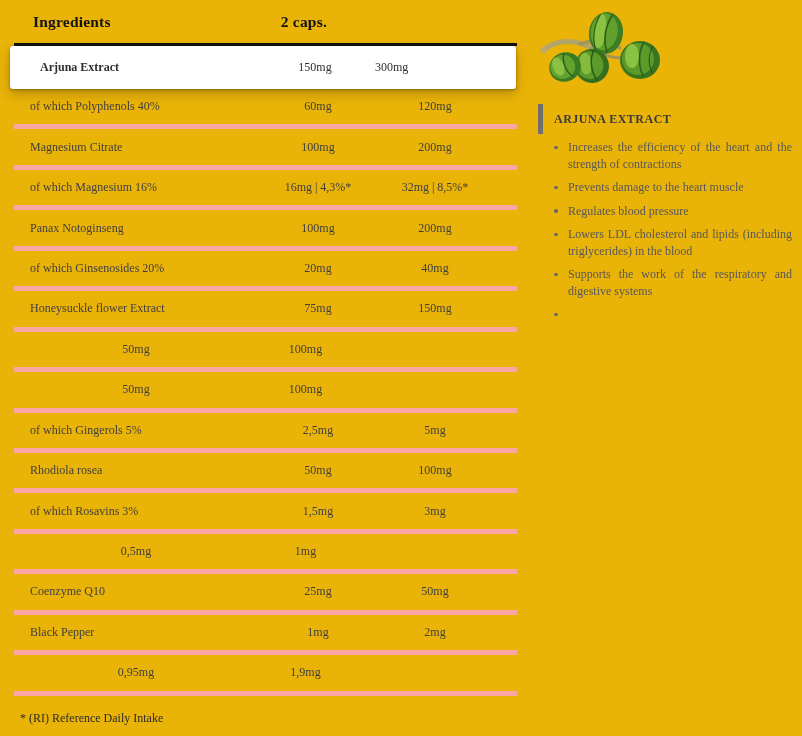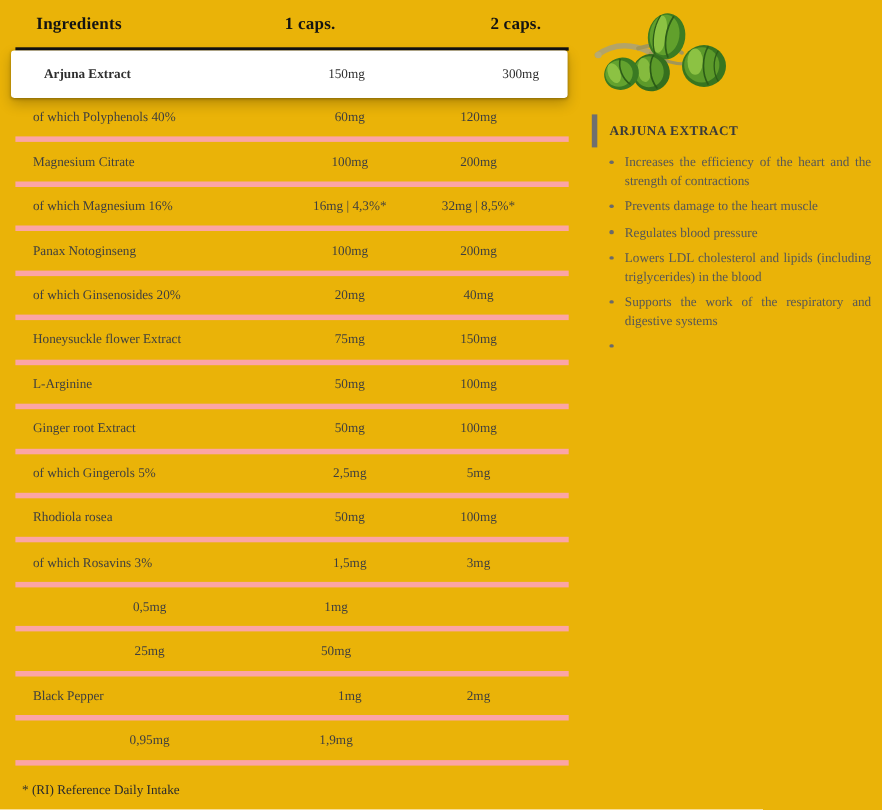--- a/index.html
+++ b/index.html
@@ -15,21 +15,21 @@
   .thead .h-c1{text-align:center}
   .thead .h-c2{text-align:right;padding-right:25px}
 
   .card{position:relative;left:-4px;width:506px;height:43px;box-sizing:border-box;
         display:grid;grid-template-columns:1fr 120px 141px;align-items:center;
         background:#ffffff;border-radius:3px;z-index:2;
         box-shadow:0 1px 3px rgba(0,0,0,.30),0 5px 12px rgba(0,0,0,.22);
         font-size:12px;color:#2e2e2e}
   .card .name{padding-left:30px;font-weight:600}
   .card .c1{text-align:center}
-  .card .c2{text-align:right;padding-right:26px}
+  .card .c2{padding-right:26px}
 
   .rows .row{display:grid;grid-template-columns:1fr 120px 139px;align-items:center;
         height:40.45px;box-sizing:border-box;border-bottom:5px solid #fca5a5;
         font-size:12px;color:#3f3f3f}
   .rows .name{padding-left:16px}
   .rows .c1{text-align:center}
   .rows .c2{text-align:center;padding-right:25px}
 
   .footnote{position:absolute;left:20px;top:711px;font-size:12px;color:#2b2b2b}
 
@@ -46,21 +46,20 @@
 </style>
 </head>
 <body>
 
 <div class="page">
 
   <div class="table">
 
     <div class="thead">
       <div class="h-name">Ingredients</div>
-      <div class="h-c1">1 caps.</div>
       <div class="h-c2">2 caps.</div>
     </div>
 
     <div class="card">
       <div class="name">Arjuna Extract</div>
       <div class="c1">150mg</div>
       <div class="c2">300mg</div>
     </div>
 
     <div class="rows">
@@ -94,27 +93,25 @@
       <div class="c2">40mg</div>
     </div>
 
     <div class="row">
       <div class="name">Honeysuckle flower Extract</div>
       <div class="c1">75mg</div>
       <div class="c2">150mg</div>
     </div>
 
     <div class="row">
-      <div class="name">L-Arginine</div>
       <div class="c1">50mg</div>
       <div class="c2">100mg</div>
     </div>
 
     <div class="row">
-      <div class="name">Ginger root Extract</div>
       <div class="c1">50mg</div>
       <div class="c2">100mg</div>
     </div>
 
     <div class="row">
       <div class="name">of which Gingerols 5%</div>
       <div class="c1">2,5mg</div>
       <div class="c2">5mg</div>
     </div>
 
@@ -129,20 +126,21 @@
       <div class="c1">1,5mg</div>
       <div class="c2">3mg</div>
     </div>
 
     <div class="row">
       <div class="c1">0,5mg</div>
       <div class="c2">1mg</div>
     </div>
 
     <div class="row">
+      <div class="name">Coenzyme Q10</div>
       <div class="c1">25mg</div>
       <div class="c2">50mg</div>
     </div>
 
     <div class="row">
       <div class="name">Black Pepper</div>
       <div class="c1">1mg</div>
       <div class="c2">2mg</div>
     </div>
 

